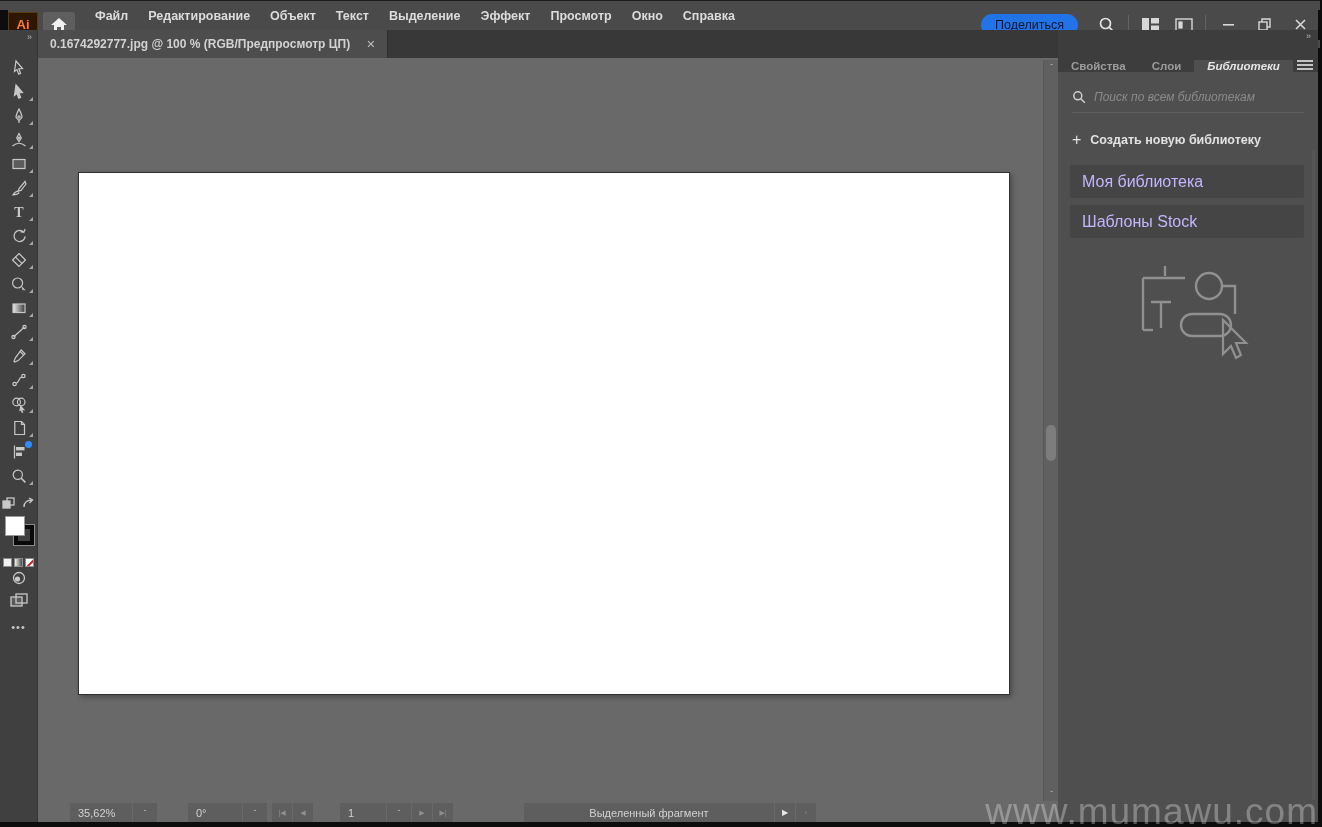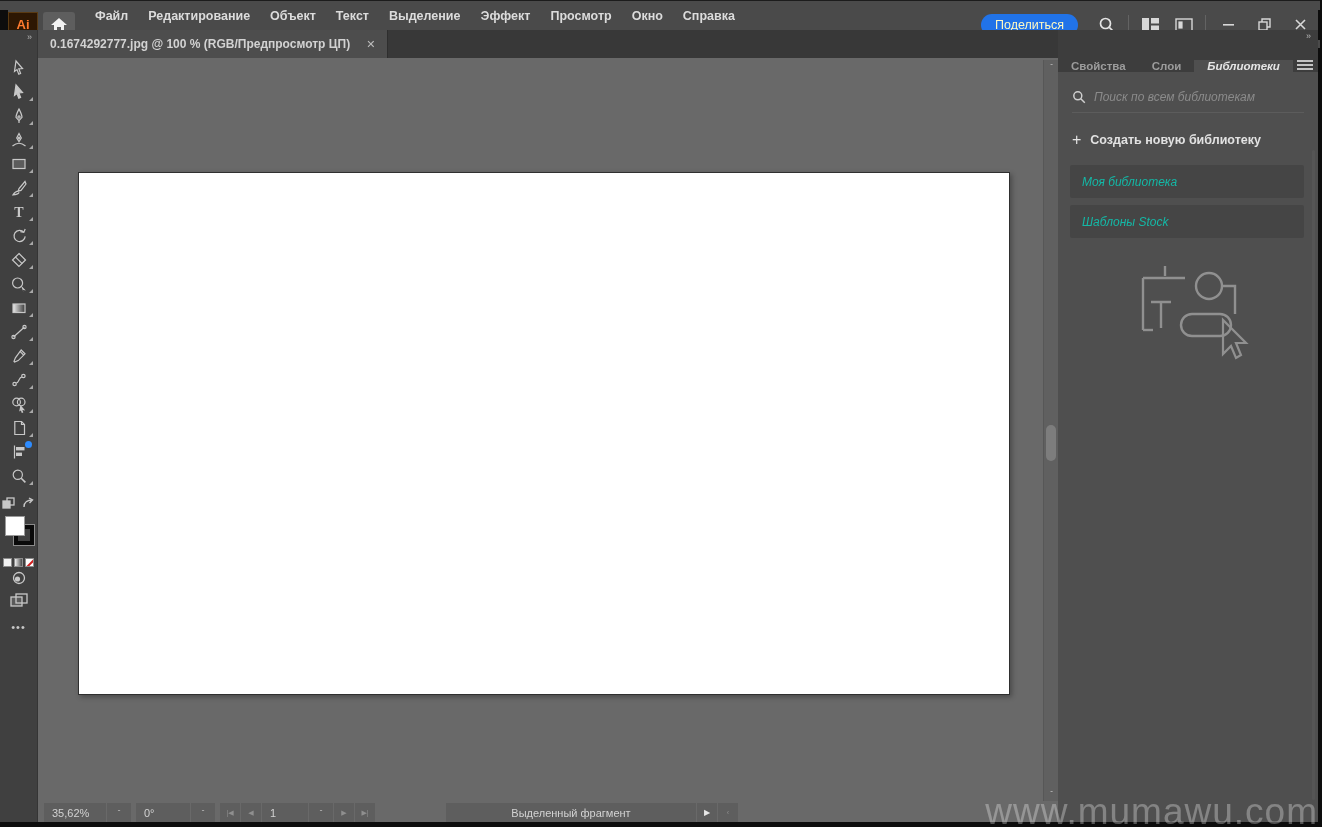--- a/index.html
+++ b/index.html
@@ -10,21 +10,21 @@
     -webkit-font-smoothing:antialiased;
   }
   
   #titlebar { position:absolute; left:0; top:0; right:0; height:48px; background:#4a4a4a; display:flex; align-items:center; border-top:1px solid #1c1c1c; }
   #edge-left { width:8px; height:30px; background:#0d0d0d; flex:0 0 auto; }
   .ai-logo { width:30px; height:26px; margin:0 3px 0 0; background:#2d1703; border:1px solid #5a3a12; display:flex; align-items:center; justify-content:center; font-weight:bold; font-size:13px; color:#ff7a2e; }
   .home-btn { width:32px; height:26px; margin:0 10px 0 2px; background:#5e5e5e; border-radius:3px; display:flex; align-items:center; justify-content:center; }
   #menu-items { display:flex; align-items:flex-start; height:100%;font-weight:bold; }
   .menu-item { padding:0 10px; font-size:12.5px; line-height:30px; color:#dcdcdc; cursor:default; }
   #titlebar-right { margin-left:auto; display:flex; align-items:center; height:100%; }
-  .share-pill { background:#2173e8; color:#fef9c3; font-size:12.5px; padding:4px 14px; border-radius:13px; margin-right:12px; }
+  .share-pill { background:#2173e8; color:#0f172a; font-size:12.5px; padding:4px 14px; border-radius:13px; margin-right:12px; }
   .tb-iconbtn { width:34px; height:30px; display:flex; align-items:center; justify-content:center; }
   .tb-divider { width:1px; height:20px; background:#636363; margin:0 4px; }
   .win-btn { width:36px; height:30px; display:flex; align-items:center; justify-content:center; font-size:13px; color:#d8d8d8; }
   #edge-right { width:4px; height:30px; background:#0d0d0d; }
   
   #toolbar { position:absolute; left:0; top:30px; width:38px; bottom:5px; background:#404040; border-right:1px solid #353535; }
   #toolbar-collapse { text-align:right; padding:2px 6px 0 0; font-size:9px; color:#b5b5b5; letter-spacing:-1px; }
   #tools { margin-top:14px; }
   .tool { position:relative; width:38px; height:24px; display:flex; align-items:center; justify-content:center; }
   .tool[data-flyout="true"]::after { content:""; position:absolute; right:5px; bottom:3px; width:0; height:0; border-left:4px solid transparent; border-bottom:4px solid #a8a8a8; }
@@ -52,21 +52,21 @@
   #canvas { position:absolute; left:38px; top:58px; width:1020px; height:745px; background:#696969; overflow:hidden; }
   #artboard { position:absolute; left:40px; top:114px; width:932px; height:523px; background:#ffffff; border:1px solid #2f2f2f; box-shadow:2px 2px 5px rgba(0,0,0,0.30); }
   #vscroll { position:absolute; right:0; top:2px; bottom:2px; width:15px; background:#606060; border-left:1px solid #575757; }
   .scroll-arrow { position:absolute; left:0; width:15px; height:14px; color:#cfcfcf; font-size:8px; text-align:center; line-height:14px; }
   #vscroll-up { top:0; }
   #vscroll-down { bottom:0; }
   #vscroll-thumb { position:absolute; left:2px; top:365px; width:10px; height:36px; background:#7d7d7d; border-radius:5px; }
   
   #statusbar { position:absolute; left:38px; top:803px; width:1020px; height:19px; background:#696969; display:flex; align-items:stretch; font-size:11px; color:#d2d2d2; }
   .sb-cell { background:#5e5e5e; display:flex; align-items:center; margin-right:1px; }
-  .sb-text { padding:0 8px; }
+  .sb-text { padding:0 8px;margin-left:26px; }
   .sb-chev { width:24px; justify-content:center; font-size:8px; color:#cfcfcf; }
   .sb-gap { width:4px; background:transparent; }
   .sb-arrow { width:20px; justify-content:center; font-size:7px; color:#8f8f8f; }
   .sb-arrow.bright { color:#e8e8e8; font-size:8px; }
   #sb-zoom { width:62px; }
   #sb-rot { width:54px; }
   #sb-page { width:46px; }
   #sb-mode { width:250px; justify-content:center; }
   
   #rightpanel { position:absolute; left:1058px; top:30px; width:260px; bottom:5px; background:#4f4f4f; }
@@ -77,21 +77,21 @@
   #panel-menu { margin-left:auto; width:34px; display:flex; align-items:center; justify-content:center; }
   .hamburger { width:16px; }
   .hamburger div { height:2px; background:#c4c4c4; margin:2px 0; }
   #panel-body { position:relative; height:calc(100% - 42px); }
   #lib-search { margin:18px 14px 0 14px; display:flex; align-items:center; gap:8px; border-bottom:1px solid #5c5c5c; padding-bottom:8px; }
   #lib-search input { background:transparent; border:none; outline:none; font-style:italic; font-size:12px; color:#cfcfcf; width:200px; font-family:"Liberation Sans",sans-serif; }
   #lib-search input::placeholder { color:#8b8b8b; }
   #create-new { margin:18px 14px 0 14px; display:flex; align-items:center; gap:9px; font-size:12.5px; font-weight:bold; color:#e2e2e2; }
   .plus-icon { font-size:16px; font-weight:normal; color:#e2e2e2; }
   #lib-items { margin:16px 14px 0 12px; }
-  .lib-item { height:33px; background:#454545; border-radius:2px; margin-bottom:7px; display:flex; align-items:center; padding-left:12px; font-size:12px; color:#14b8a6;font-style:italic; }
+  .lib-item { height:33px; background:#454545; border-radius:2px; margin-bottom:7px; display:flex; align-items:center; padding-left:12px; font-size:16px; color:#c4b5fd; }
   #lib-illustration { display:flex; justify-content:center; margin-top:26px; }
   #lib-empty-text { margin:12px 24px 0 24px; text-align:center; font-size:11.5px; line-height:16px; color:#979797; }
   #browse-btn { display:block; margin:15px auto 0 auto; background:#2374e1; color:#fff; border:none; font-family:"Liberation Sans",sans-serif; font-size:13px; font-weight:bold; padding:8px 20px; border-radius:16px; }
   #cloud-status { position:absolute; left:20px; bottom:4px; font-size:15px; color:#f4f4f4; }
   #corner-grip { position:absolute; right:30px; bottom:10px; width:8px; height:8px; border-left:2px solid #e6e6e6; border-bottom:2px solid #e6e6e6; opacity:.85; }
   #panel-scroll { position:absolute; right:3px; top:60px; bottom:40px; width:3px; background:#5c5c5c; border-radius:2px; opacity:.5; }
   
   #bottomstrip { position:absolute; left:0; right:0; bottom:0; height:5px; background:#0d0d0d; }
   #rightedge { position:absolute; right:0; top:0; bottom:0; width:2px; background:#0d0d0d; }
   #watermark { position:absolute; right:4px; bottom:-6px; font-size:37px; color:rgba(255,255,255,0.30); letter-spacing:1px; z-index:50; pointer-events:none; white-space:nowrap; }

